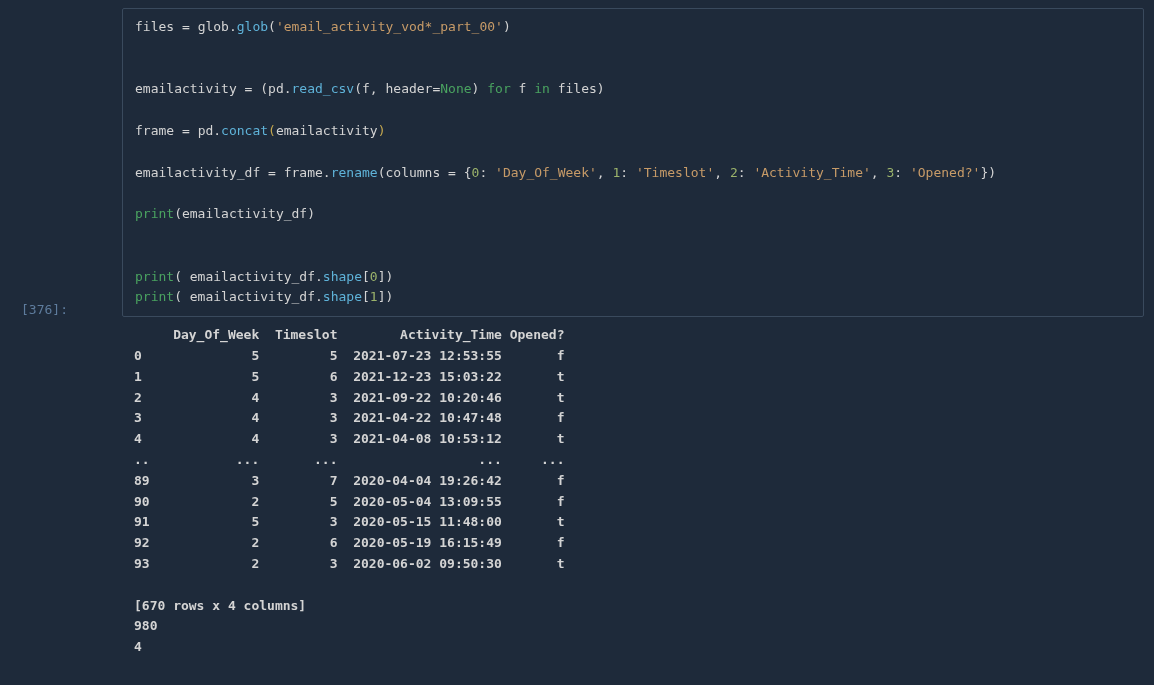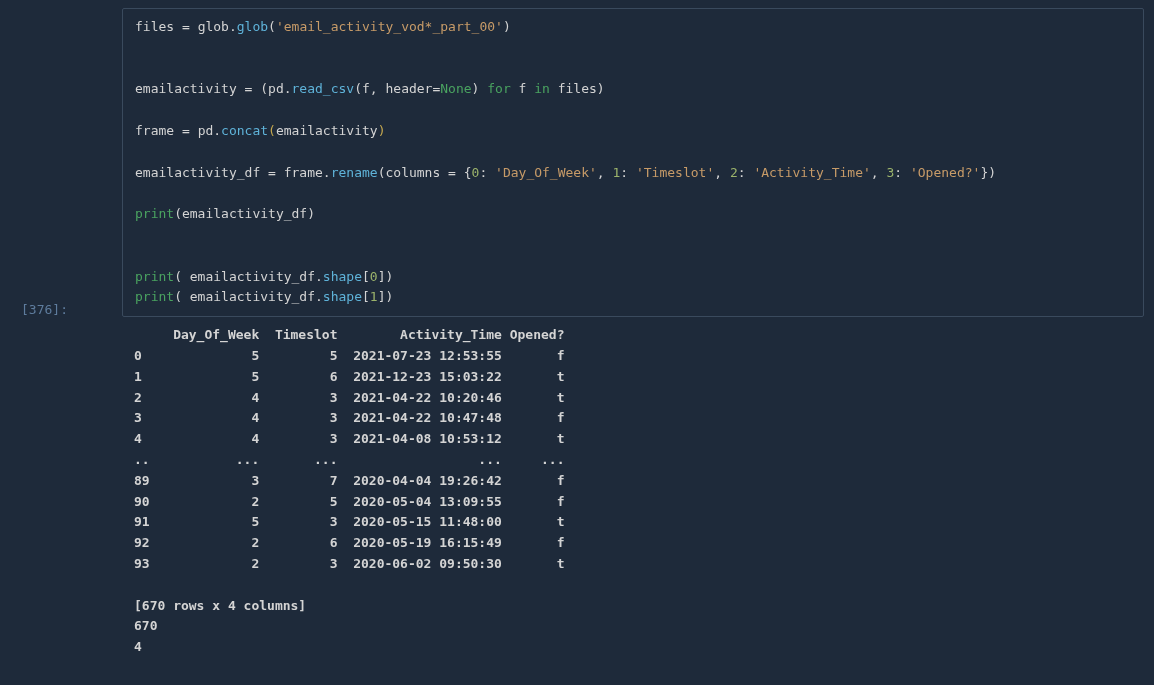--- a/index.html
+++ b/index.html
@@ -72,26 +72,26 @@
 <span class="tok-kw2">print</span><span class="tok-paren">(</span> <span class="tok-var">emailactivity_df</span><span class="tok-op">.</span><span class="tok-attr">shape</span><span class="tok-paren">[</span><span class="tok-num">0</span><span class="tok-paren">])</span>
 <span class="tok-kw2">print</span><span class="tok-paren">(</span> <span class="tok-var">emailactivity_df</span><span class="tok-op">.</span><span class="tok-attr">shape</span><span class="tok-paren">[</span><span class="tok-num">1</span><span class="tok-paren">])</span>
 </div>
 </div>
 
 <div class="cell">
   <div class="prompt"></div>
   <div class="output-area"><span>     Day_Of_Week  Timeslot        Activity_Time Opened?</span>
 <span>0              5         5  2021-07-23 12:53:55       f</span>
 <span>1              5         6  2021-12-23 15:03:22       t</span>
-<span>2              4         3  2021-04-22 10:20:46       t</span>
+<span>2              4         3  2021-09-22 10:20:46       t</span>
 <span>3              4         3  2021-04-22 10:47:48       f</span>
 <span>4              4         3  2021-04-08 10:53:12       t</span>
 <span>..           ...       ...                  ...     ...</span>
 <span>89             3         7  2020-04-04 19:26:42       f</span>
 <span>90             2         5  2020-05-04 13:09:55       f</span>
 <span>91             5         3  2020-05-15 11:48:00       t</span>
 <span>92             2         6  2020-05-19 16:15:49       f</span>
 <span>93             2         3  2020-06-02 09:50:30       t</span>
 <span></span>
 <span>[670 rows x 4 columns]</span>
-<span>670</span>
+<span>980</span>
 <span>4</span></div>
 </div>
 
 </body></html>

